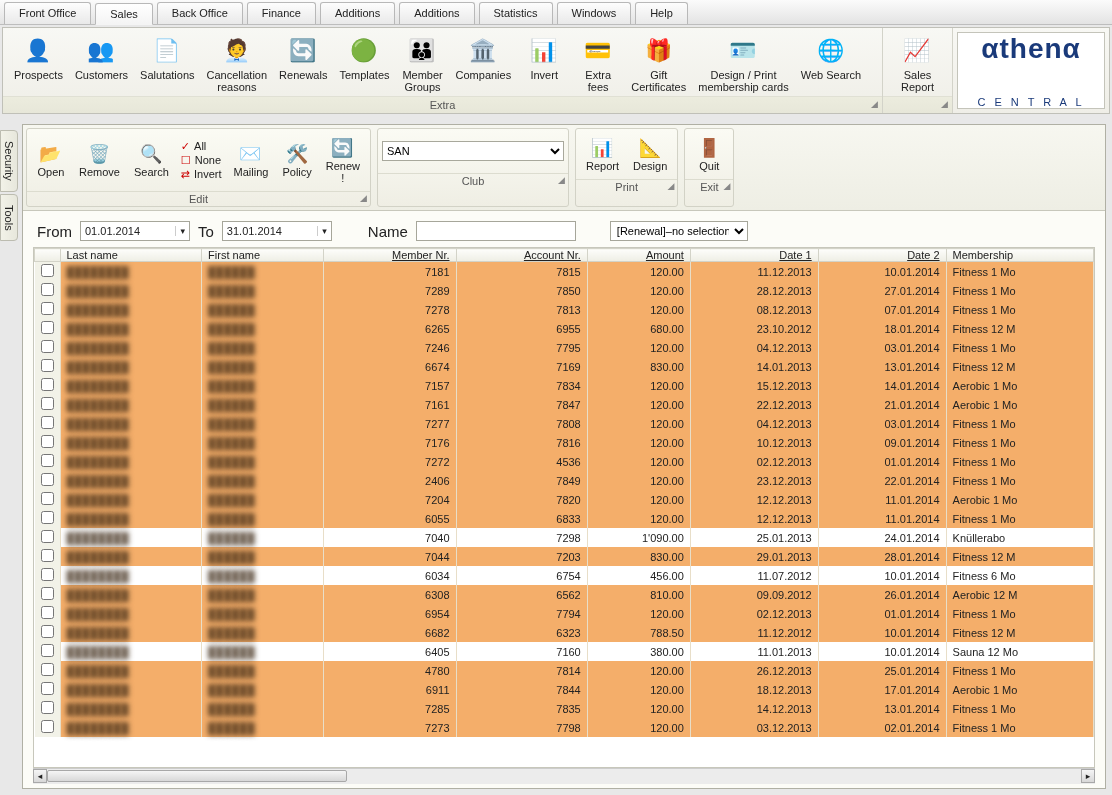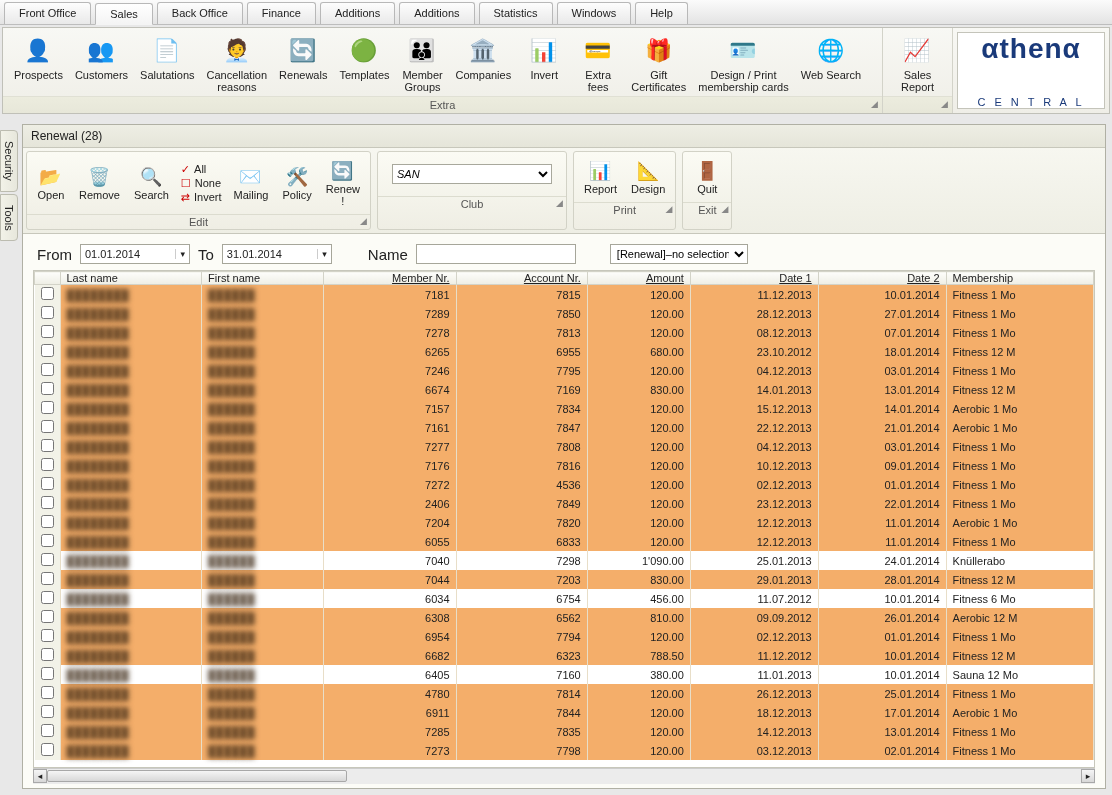--- a/index.html
+++ b/index.html
@@ -33,21 +33,21 @@
   
   .sub-ribbon { display: flex; background: linear-gradient(#f7f7f0, #eeeee4); border-bottom: 1px solid #c7c7bb; }
   .sub-group { border: 1px solid #d2d2c6; margin: 3px; border-radius: 3px; display: flex; flex-direction: column; background: linear-gradient(#fbfbf4, #efeee4); }
   .sub-group-items { display: flex; padding: 4px; gap: 2px; align-items: center; }
   .sub-group-title { text-align: center; font-size: 11px; color: #555; padding: 1px 4px; border-top: 1px solid #dcdccf; position: relative; }
   .sub-group-title .exp { position: absolute; right: 3px; top: 1px; font-size: 9px; color: #888; }
   .sub-btn { display: flex; flex-direction: column; align-items: center; padding: 2px 5px; border: 1px solid transparent; border-radius: 3px; cursor: pointer; text-align: center; }
   .sub-btn .icn { width: 28px; height: 24px; display: flex; align-items: center; justify-content: center; font-size: 18px; }
   .chk-list { display: flex; flex-direction: column; font-size: 11px; gap: 1px; padding: 0 4px; }
   .chk-list label { display: flex; align-items: center; gap: 4px; }
-  .club-select { font-size: 11px; width: 160px; height: 20px; border: 1px solid #a8a89c; background: #fff; font-style: italic; }
+  .club-select { font-size: 11px; width: 182px; height: 20px; border: 1px solid #a8a89c; background: #fff; }
 
   
   .filter-row { display: flex; align-items: center; gap: 8px; padding: 10px 14px 6px 14px; background: #fcfcf7; }
   .filter-row label { font-size: 15px; }
   .date-input { width: 110px; height: 20px; border: 1px solid #a6a69a; background: #fff; font-size: 11px; padding: 2px 4px; display: flex; align-items: center; justify-content: space-between; }
   .date-input .dd { font-size: 9px; border-left: 1px solid #ccc; padding-left: 4px; }
   .name-input { width: 160px; height: 20px; border: 1px solid #a6a69a; background: #fff; font-size: 11px; padding: 2px 4px; }
   .sel-input { height: 20px; border: 1px solid #a6a69a; background: #fff; font-size: 11px; padding: 1px 2px; width: 138px; }
 
   
@@ -164,23 +164,20 @@
     <div class="small">C E N T R A L</div>
   </div>
 </div>
 
 <div class="side-tabs" id="side-tabs">
     <div class="side-tab">Security</div>
     <div class="side-tab">Tools</div>
   </div>
 
 <div class="doc-area">
-  <div class="doc-title-bar">
-    <span>Renewal (28)</span>
-  </div>
 
   <div class="sub-ribbon">
 
     <div class="sub-group" style="flex:0 0 330px">
       <div class="sub-group-items">
         <div class="sub-btn">
             <div class="icn">📂</div>
             <span>Open</span>
           </div>
         <div class="sub-btn">

